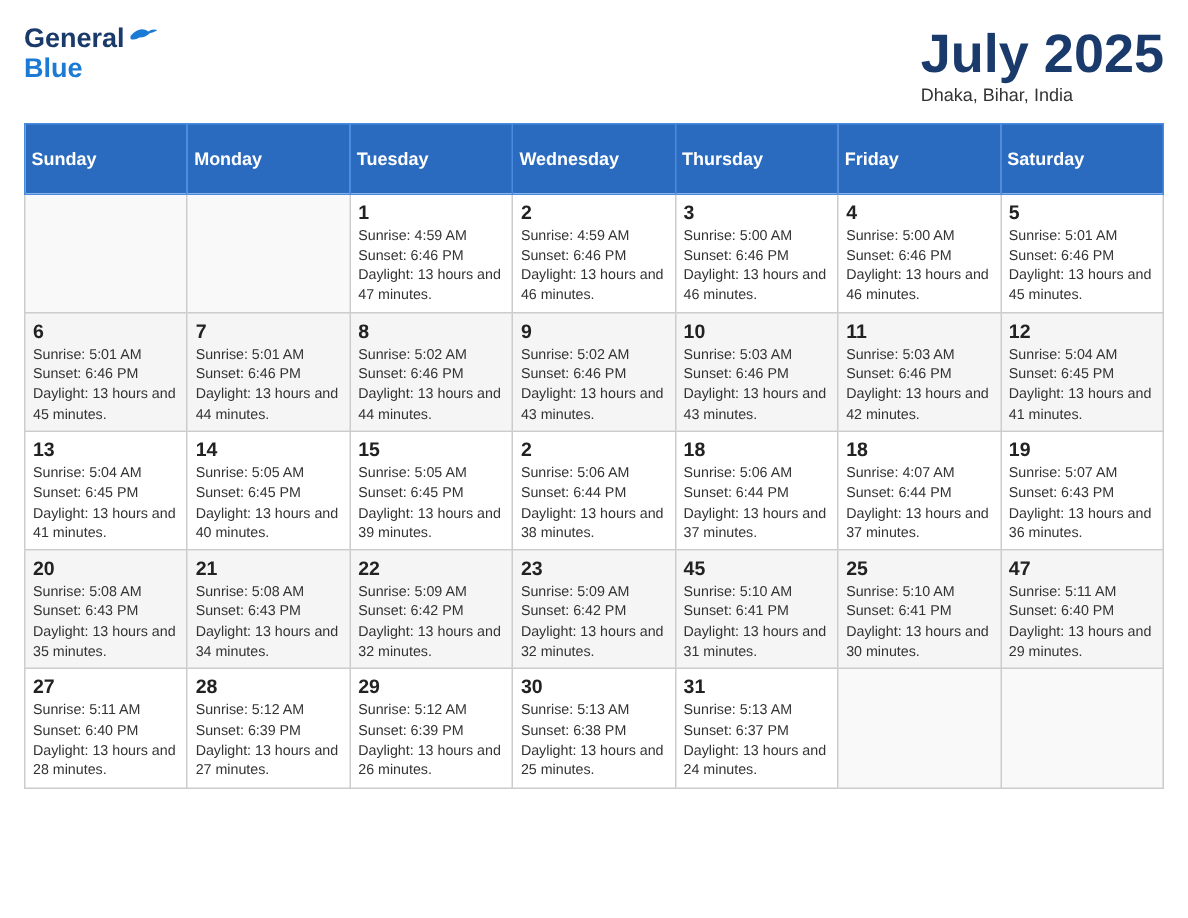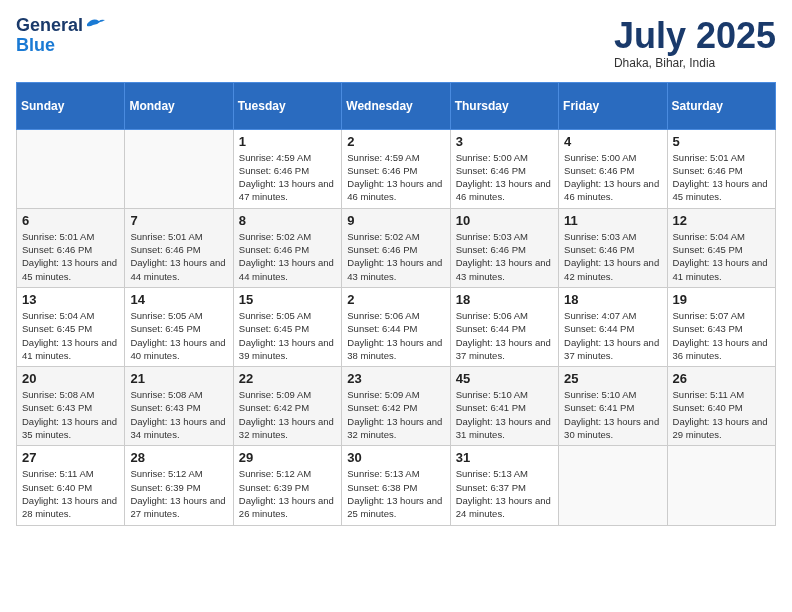--- a/index.html
+++ b/index.html
@@ -270,21 +270,21 @@
 Sunset: 6:41 PM
 Daylight: 13 hours and 31 minutes.</div>
         </td>
         <td>
           <div class="day-number">25</div>
           <div class="day-info">Sunrise: 5:10 AM
 Sunset: 6:41 PM
 Daylight: 13 hours and 30 minutes.</div>
         </td>
         <td>
-          <div class="day-number">26</div>
+          <div class="day-number">47</div>
           <div class="day-info">Sunrise: 5:11 AM
 Sunset: 6:40 PM
 Daylight: 13 hours and 29 minutes.</div>
         </td>
       </tr>
       <tr>
         <td>
           <div class="day-number">27</div>
           <div class="day-info">Sunrise: 5:11 AM
 Sunset: 6:40 PM

